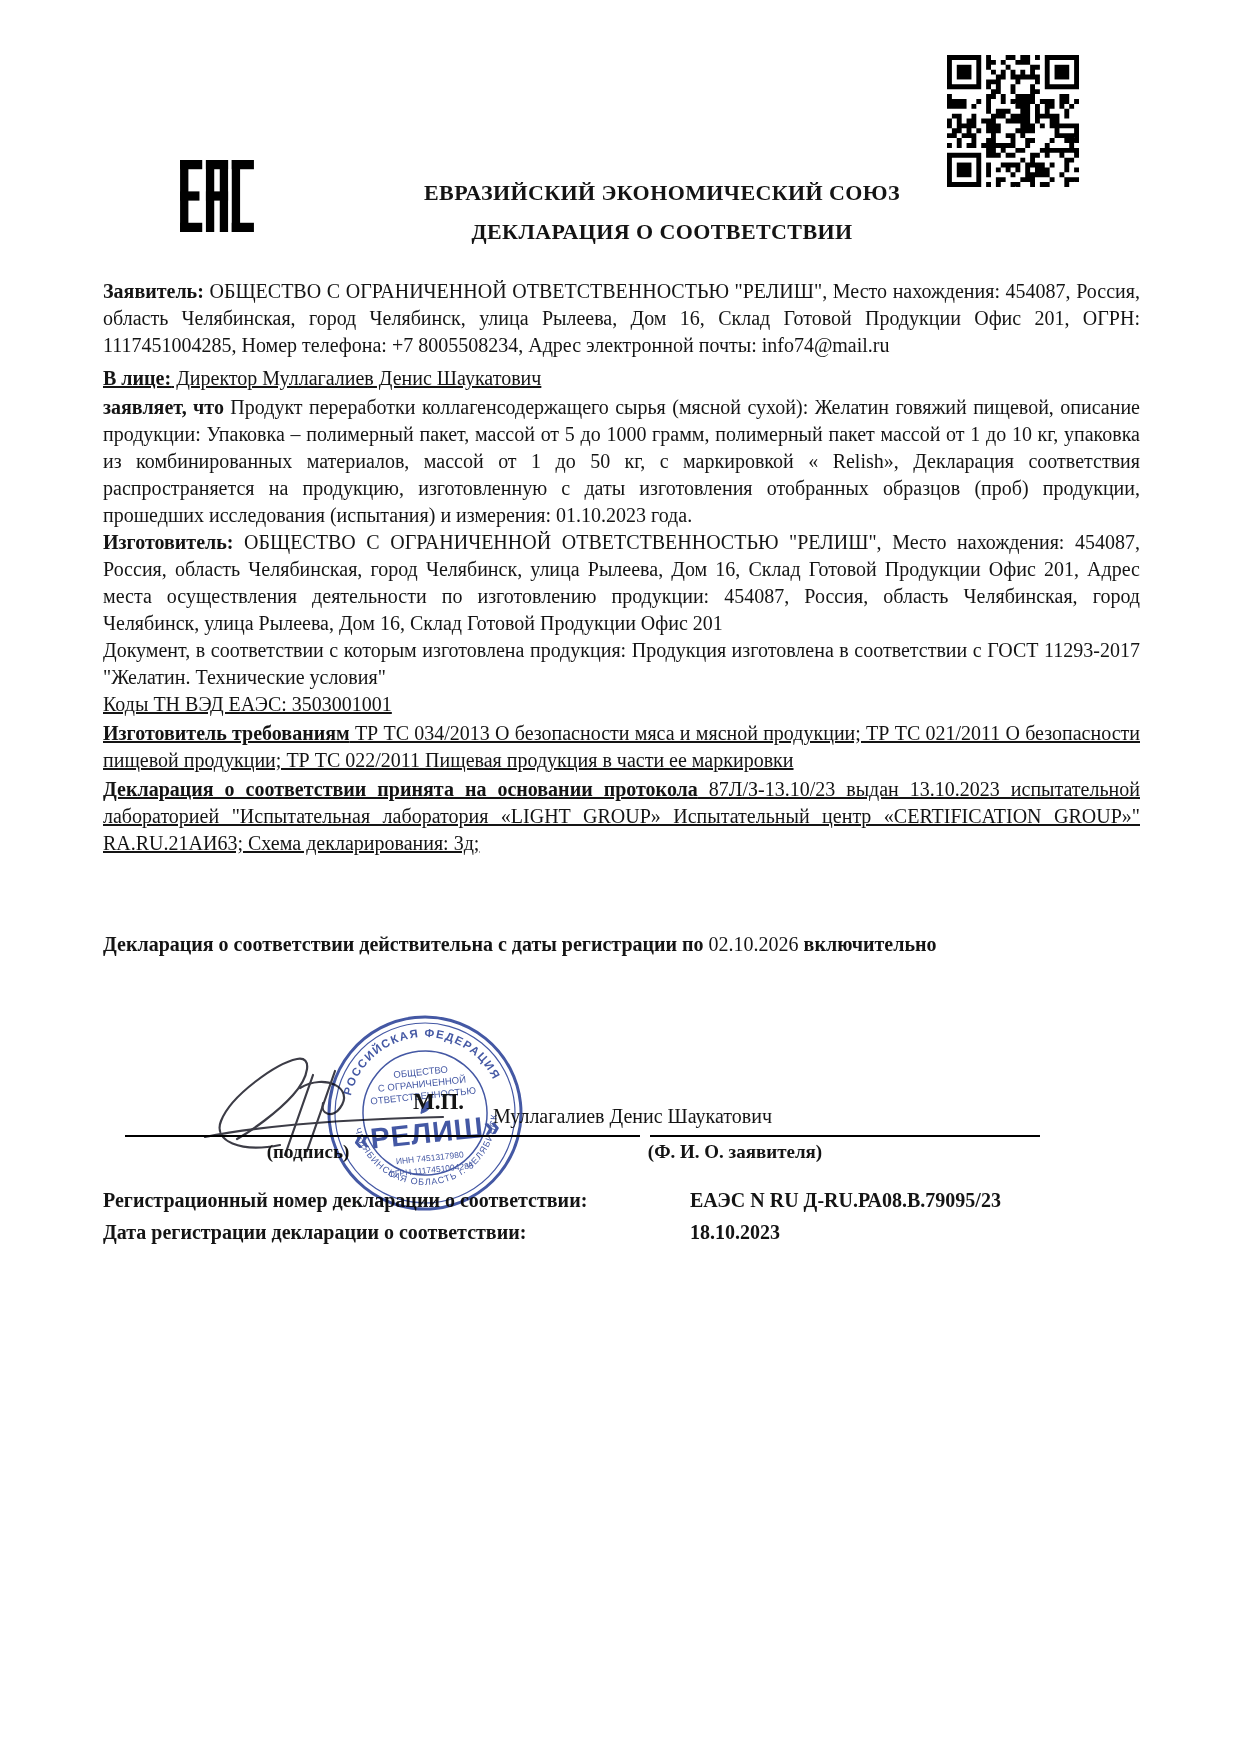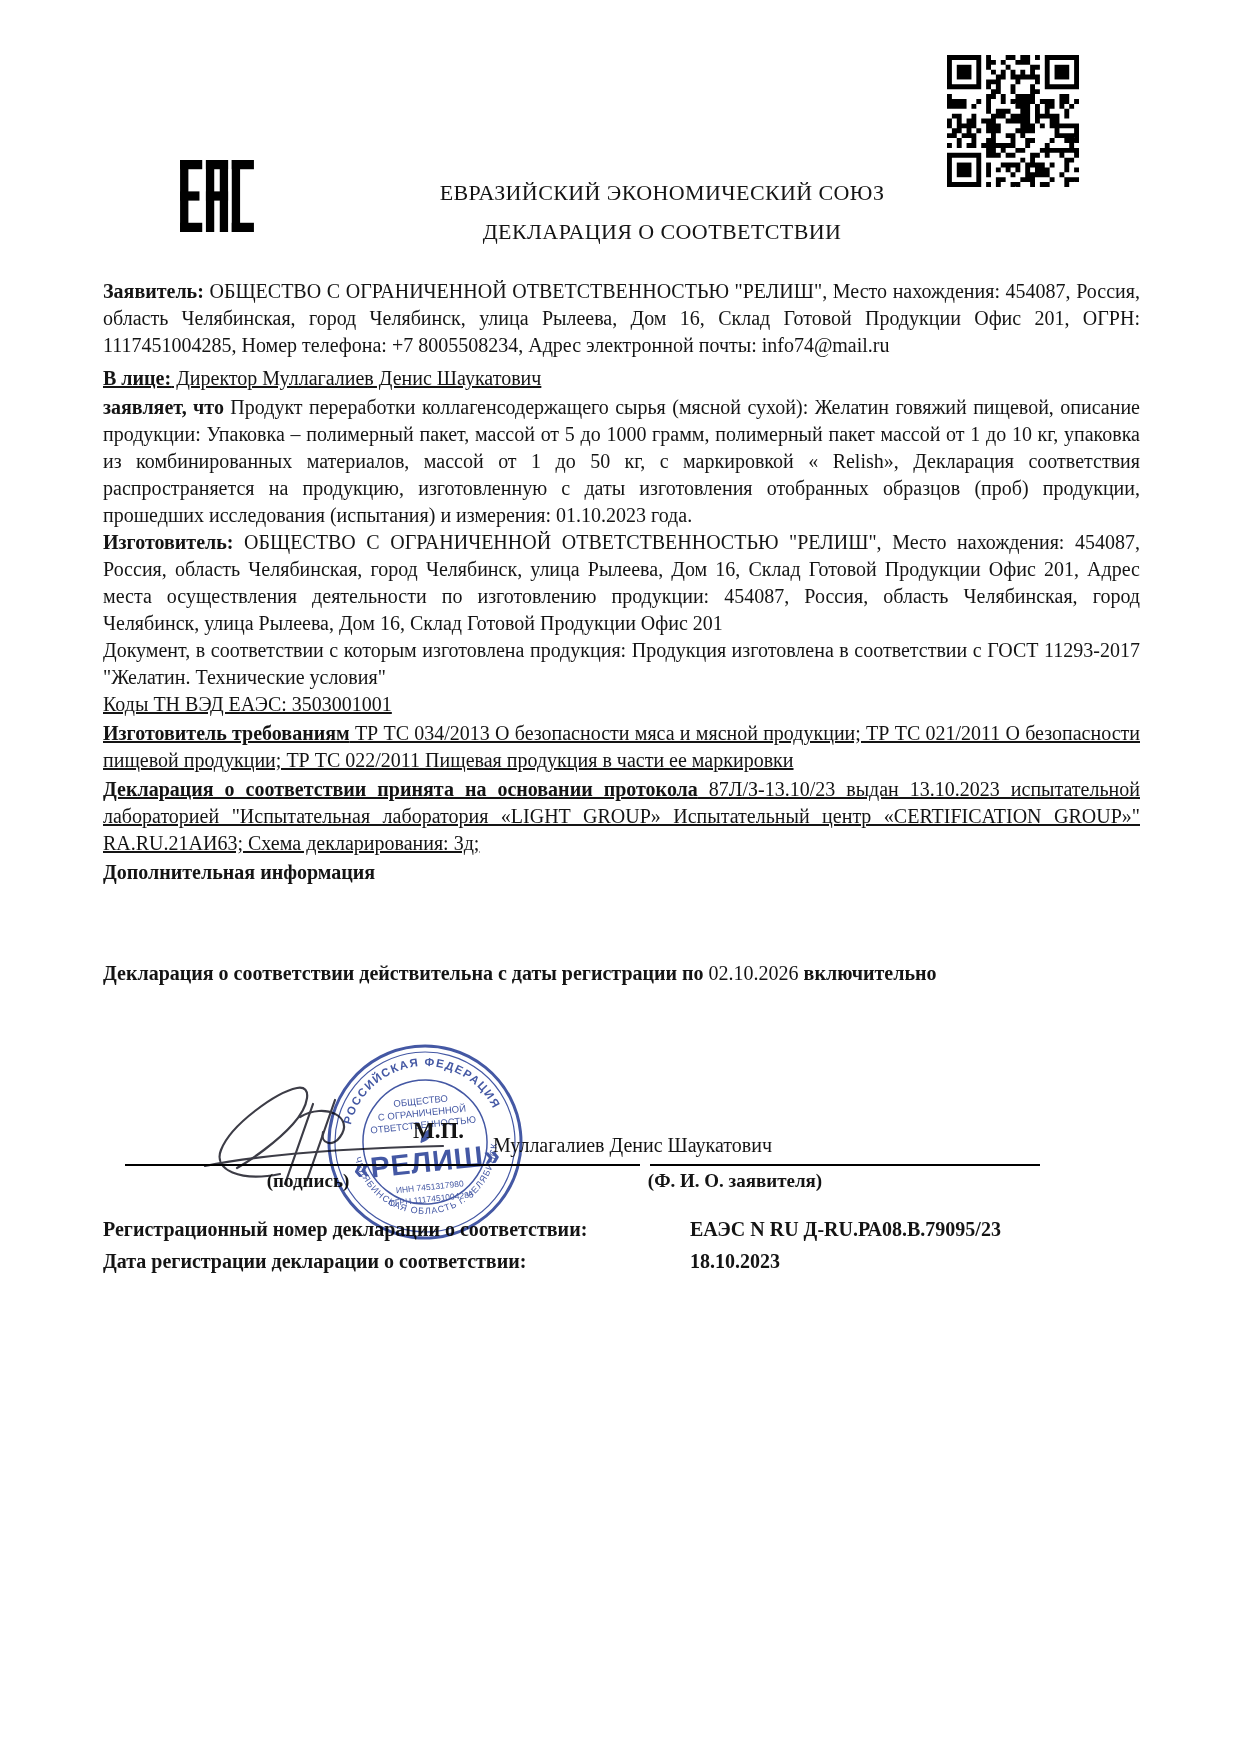--- a/index.html
+++ b/index.html
@@ -3,21 +3,21 @@
 <meta charset="utf-8">
 <style>
   html,body{margin:0;padding:0;background:#e9e9e9;}
   .page{position:relative;width:1240px;height:1755px;background:#ffffff;margin:0 auto;
         font-family:"Liberation Serif",serif;color:#141414;overflow:hidden;}
   .content{padding:160px 100px 0 103px;}
 
   
   .header{display:flex;align-items:flex-start;margin-bottom:30px;height:88px;}
   .eac-logo{width:74px;height:72px;margin-left:77px;flex:none;}
-  .titles{flex:1;text-align:center;padding:20px 70px 0 0;font-weight:400;font-size:22px;letter-spacing:.4px;}
+  .titles{flex:1;text-align:center;padding:20px 70px 0 0;font-weight:700;font-size:22px;letter-spacing:.4px;}
   .titles .t1{margin-bottom:13px;}
 
   
   p.doc{font-size:20px;line-height:27px;text-align:justify;margin:0 0 6px;}
   p.doc b{font-weight:700;}
   p.tight{margin-bottom:0;}
   p.small-gap{margin-bottom:2px;text-decoration:underline;}
   p.validity{margin-top:74px;}
 
   
@@ -93,21 +93,20 @@
     <p class="doc tight"><b>Изготовитель:</b><span> ОБЩЕСТВО С ОГРАНИЧЕННОЙ ОТВЕТСТВЕННОСТЬЮ "РЕЛИШ", Место нахождения: 454087, Россия, область Челябинская, город Челябинск, улица Рылеева, Дом 16, Склад Готовой Продукции Офис 201, Адрес места осуществления деятельности по изготовлению продукции: 454087, Россия, область Челябинская, город Челябинск, улица Рылеева, Дом 16, Склад Готовой Продукции Офис 201</span></p>
 
     <p class="doc tight">Документ, в соответствии с которым изготовлена продукция: Продукция изготовлена в соответствии с ГОСТ 11293-2017 "Желатин. Технические условия"</p>
 
     <p class="doc small-gap">Коды ТН ВЭД ЕАЭС: 3503001001</p>
 
     <p class="doc small-gap"><b>Изготовитель требованиям</b><span> ТР ТС 034/2013 О безопасности мяса и мясной продукции; ТР ТС 021/2011 О безопасности пищевой продукции; ТР ТС 022/2011 Пищевая продукция в части ее маркировки</span></p>
 
     <p class="doc small-gap"><b>Декларация о соответствии принята на основании протокола</b><span> 87Л/З-13.10/23 выдан 13.10.2023 испытательной лабораторией "Испытательная лаборатория «LIGHT GROUP»  Испытательный центр «CERTIFICATION GROUP»" RA.RU.21АИ63; Схема декларирования: 3д;</span></p>
 
-    <p class="doc"><b>Дополнительная информация</b></p>
 
     <p class="doc validity"><b>Декларация о соответствии действительна с даты регистрации по</b><span> 02.10.2026 </span><b>включительно</b></p>
 
     <div class="sig-area">
 
       <svg class="signature" viewBox="0 0 270 130">
         <g fill="none" stroke="#3c3c46" stroke-width="2.2" stroke-linecap="round">
           <path d="M95,112 C55,120 28,108 36,88 C46,62 92,30 112,26 C128,23 124,44 108,62 C92,80 66,98 52,106"></path>
           <path d="M20,104 C80,92 170,86 258,84"></path>
           <path d="M128,42 L100,122"></path>

